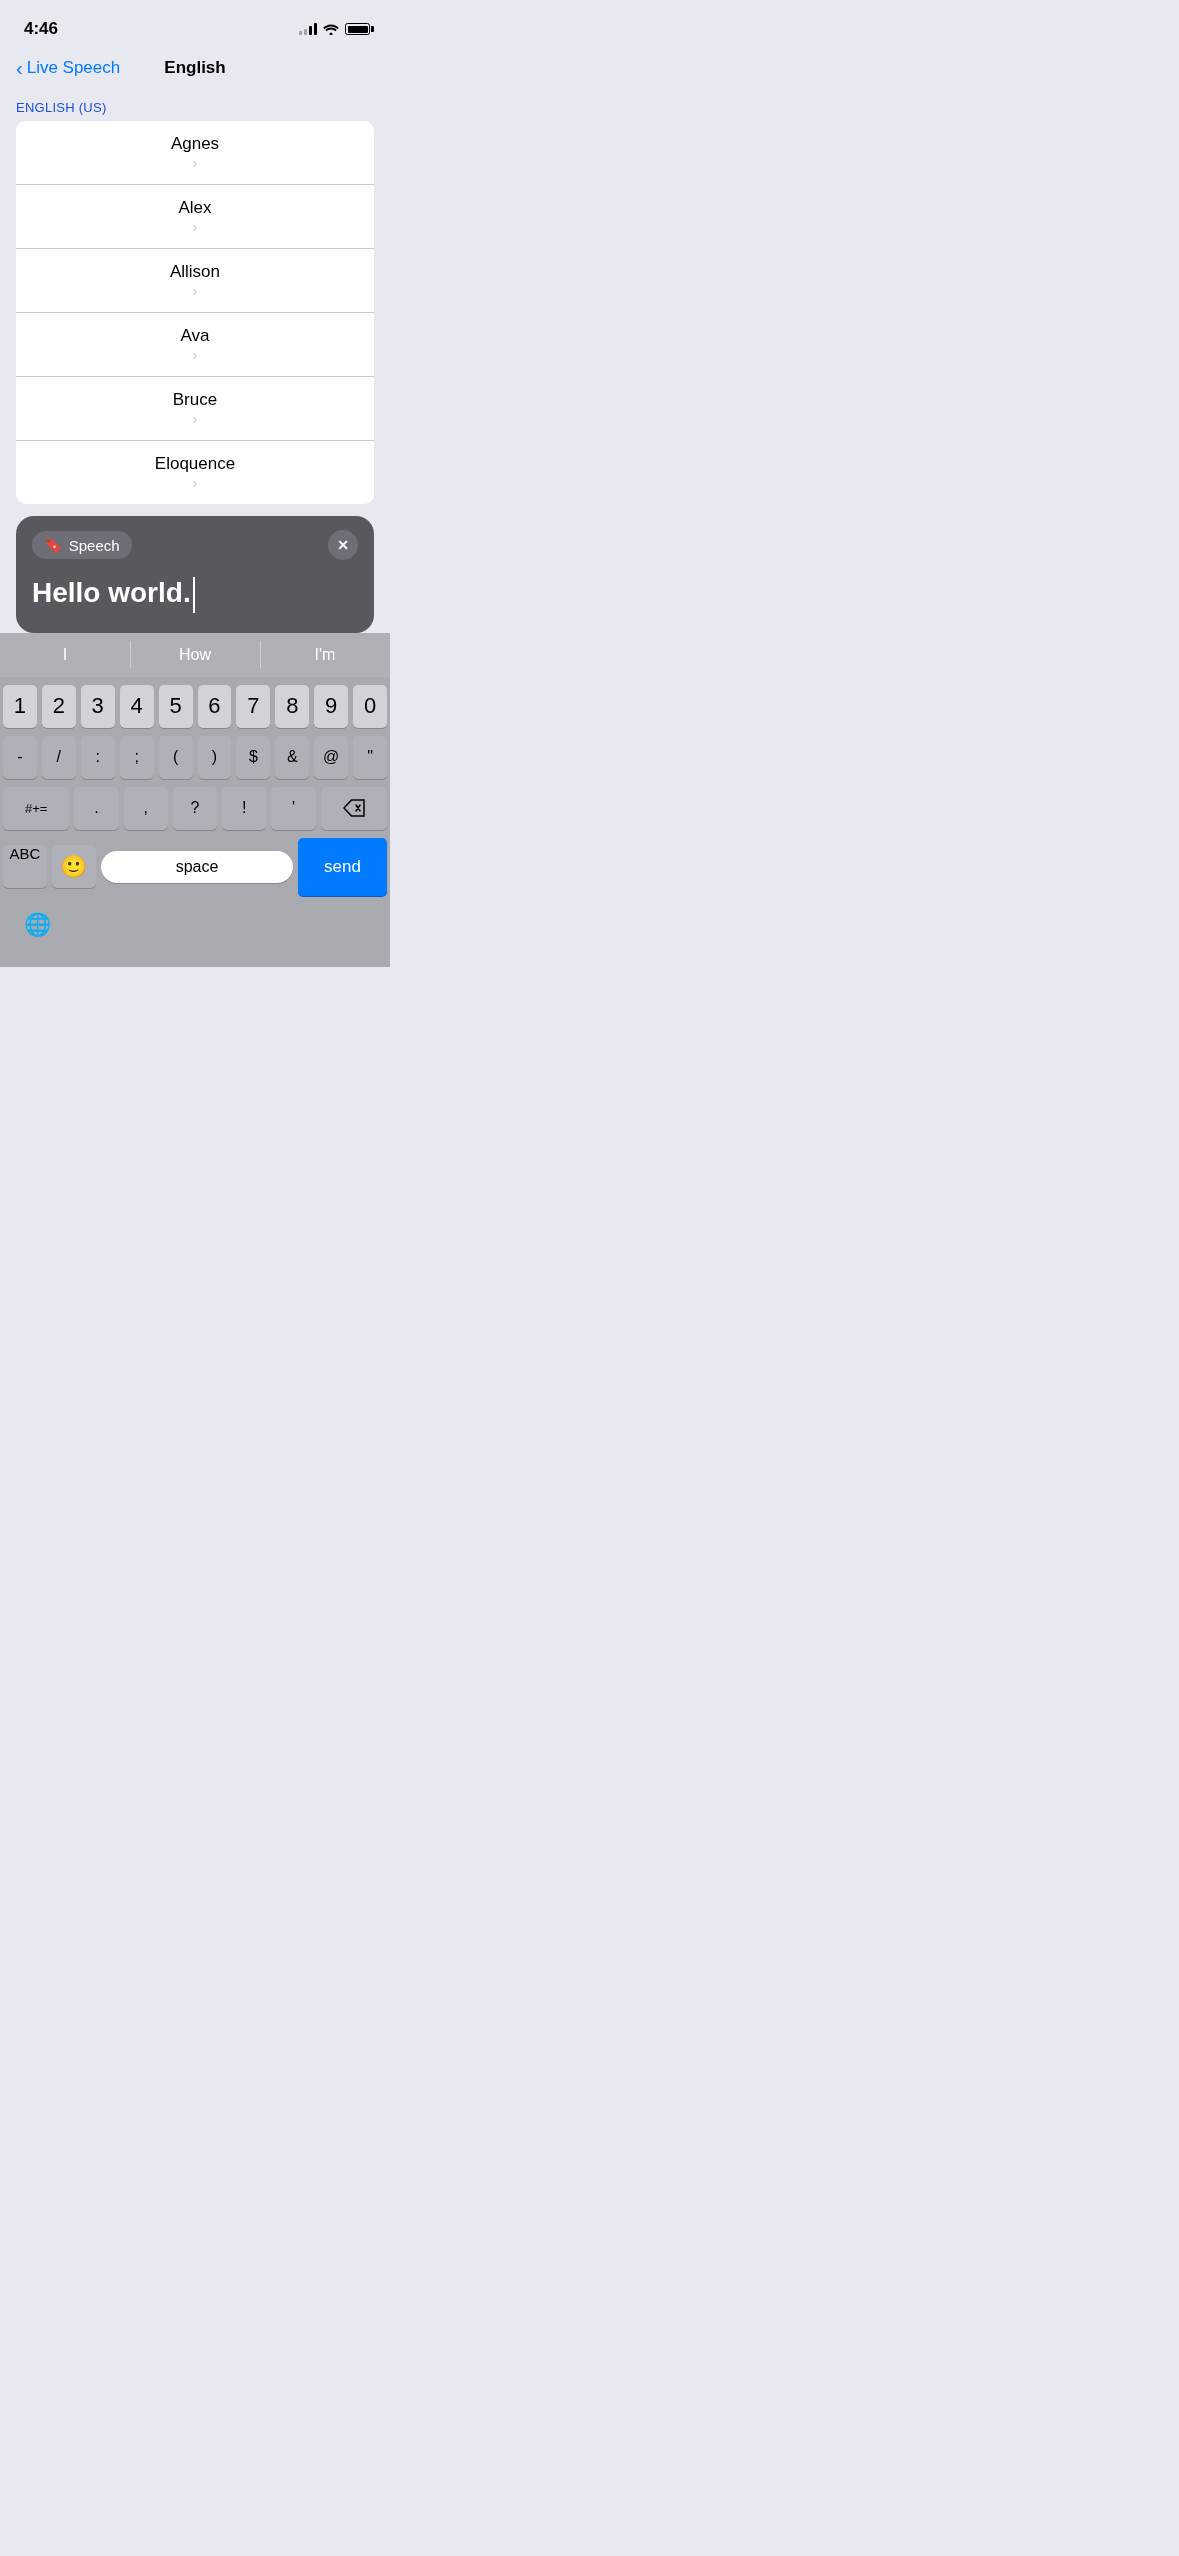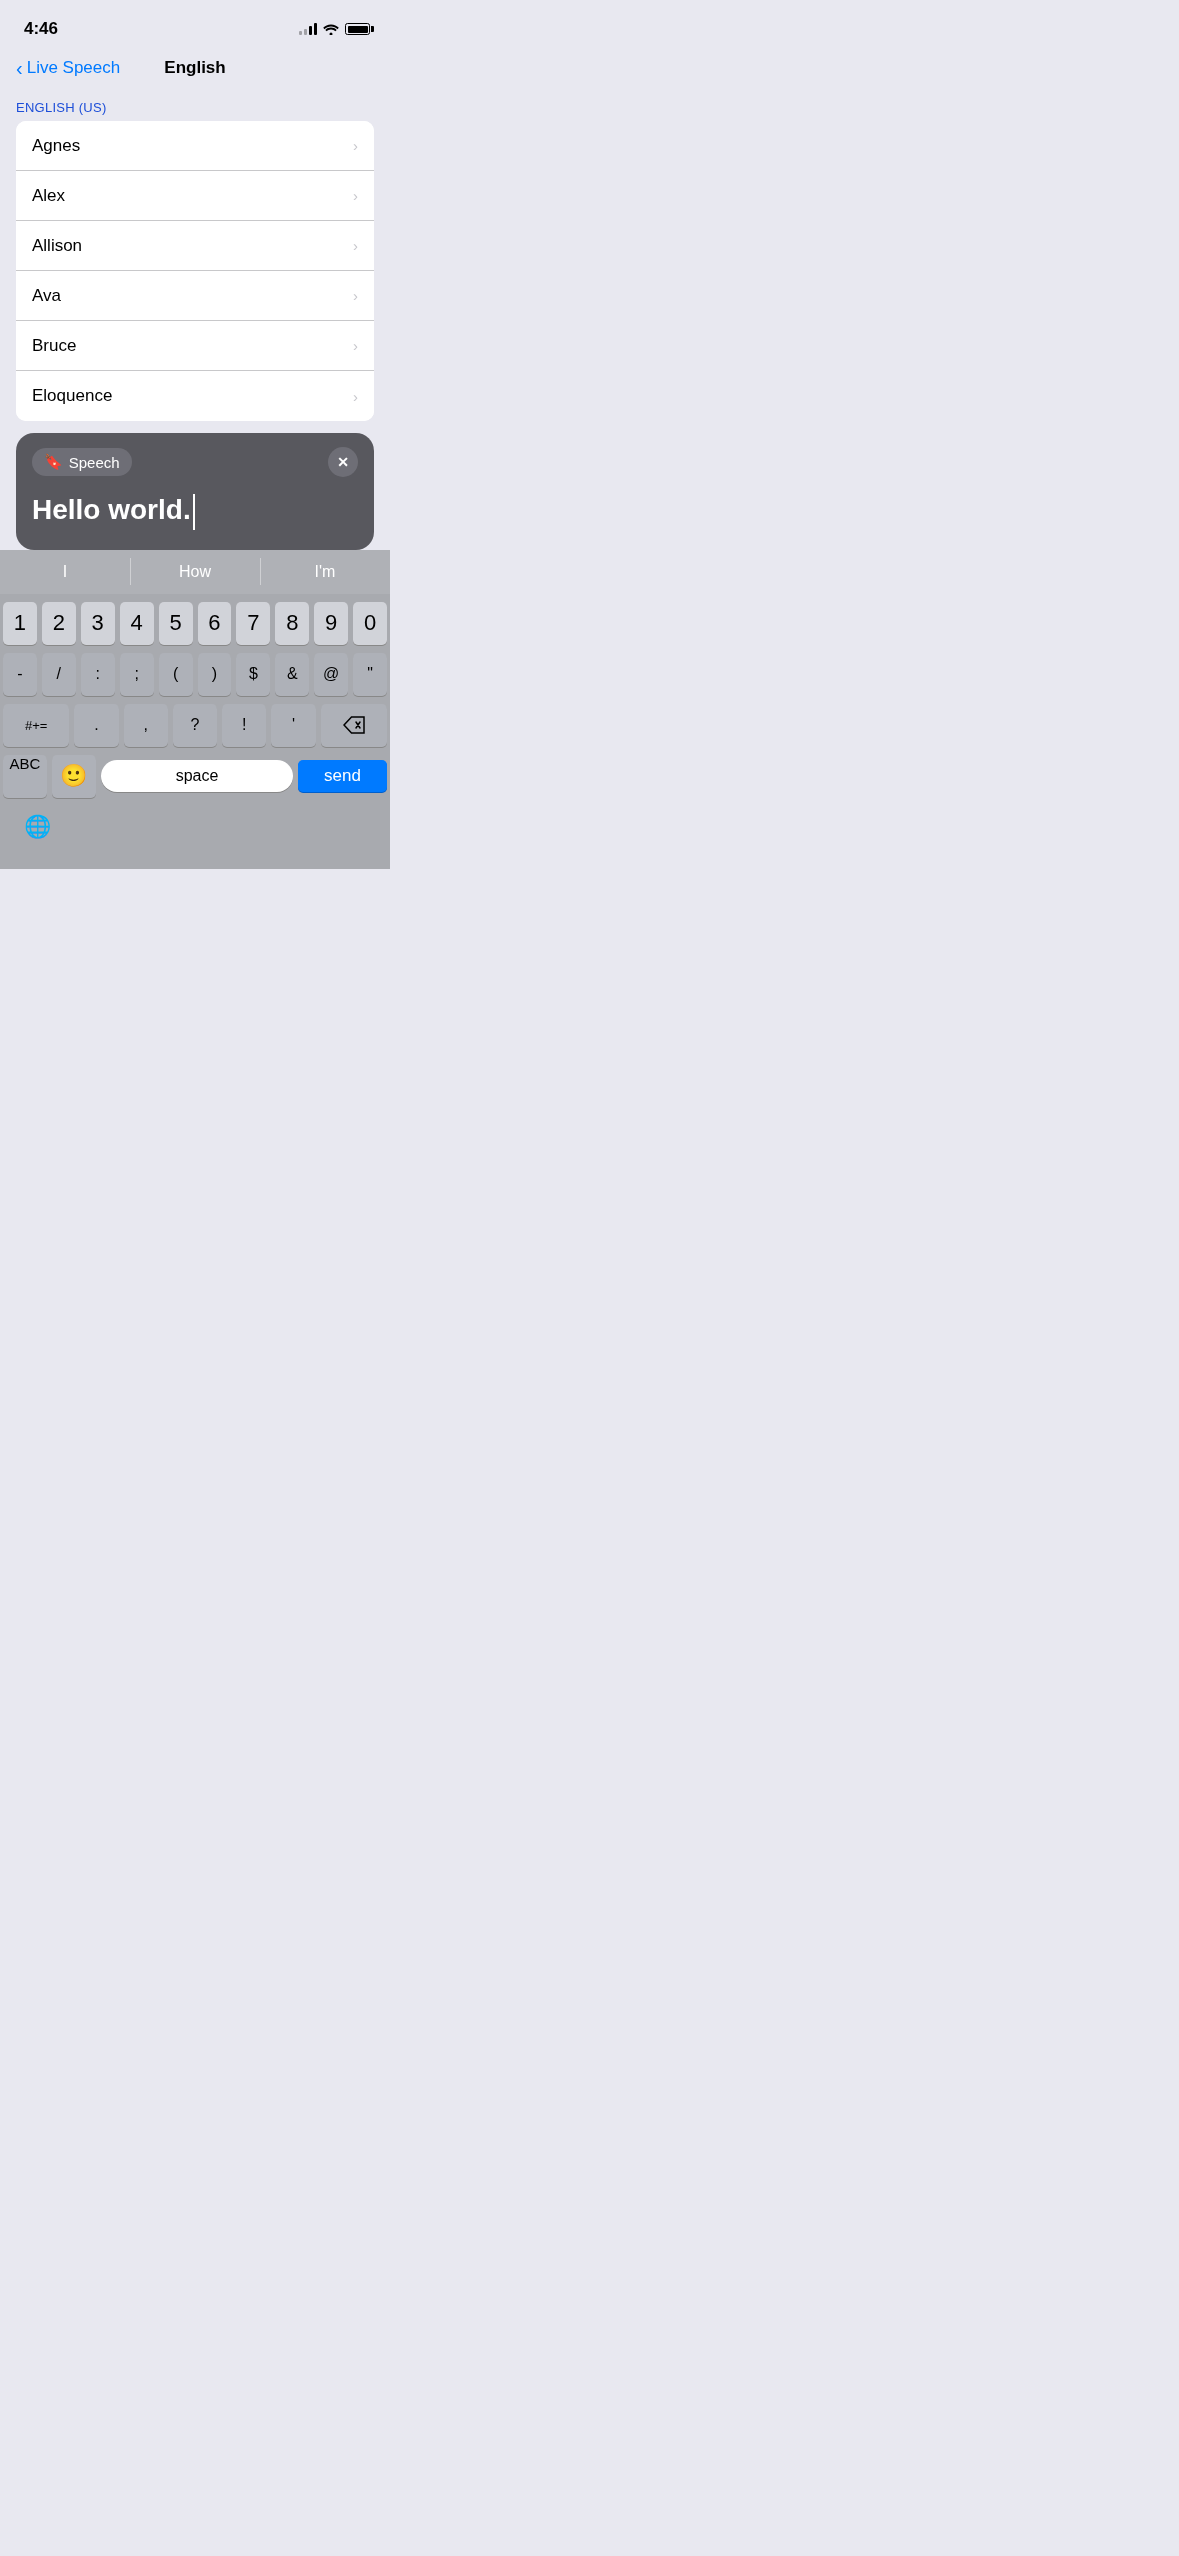--- a/index.html
+++ b/index.html
@@ -131,20 +131,21 @@
     }
 
     .list-item {
       display: flex;
       align-items: center;
       justify-content: space-between;
       padding: 13px 16px;
       background: #fff;
       border-bottom: 0.5px solid #C8C8CA;
       min-height: 50px;
+      flex-direction: column;
     }
 
     .list-item:last-child {
       border-bottom: none;
     }
 
     .list-item-label {
       font-size: 17px;
       color: #000;
     }
@@ -332,21 +333,21 @@
       align-items: center;
       justify-content: center;
       font-size: 16px;
       color: #000;
       box-shadow: 0 1px 0 0 #888;
       cursor: pointer;
     }
 
     .send-key {
       width: 89px;
-      height: 32px;
+      height: 58px;
       background: #007AFF;
       border-radius: 5px;
       display: flex;
       align-items: center;
       justify-content: center;
       font-size: 17px;
       color: #fff;
       box-shadow: 0 1px 0 0 #005FCC;
       cursor: pointer;
     }

